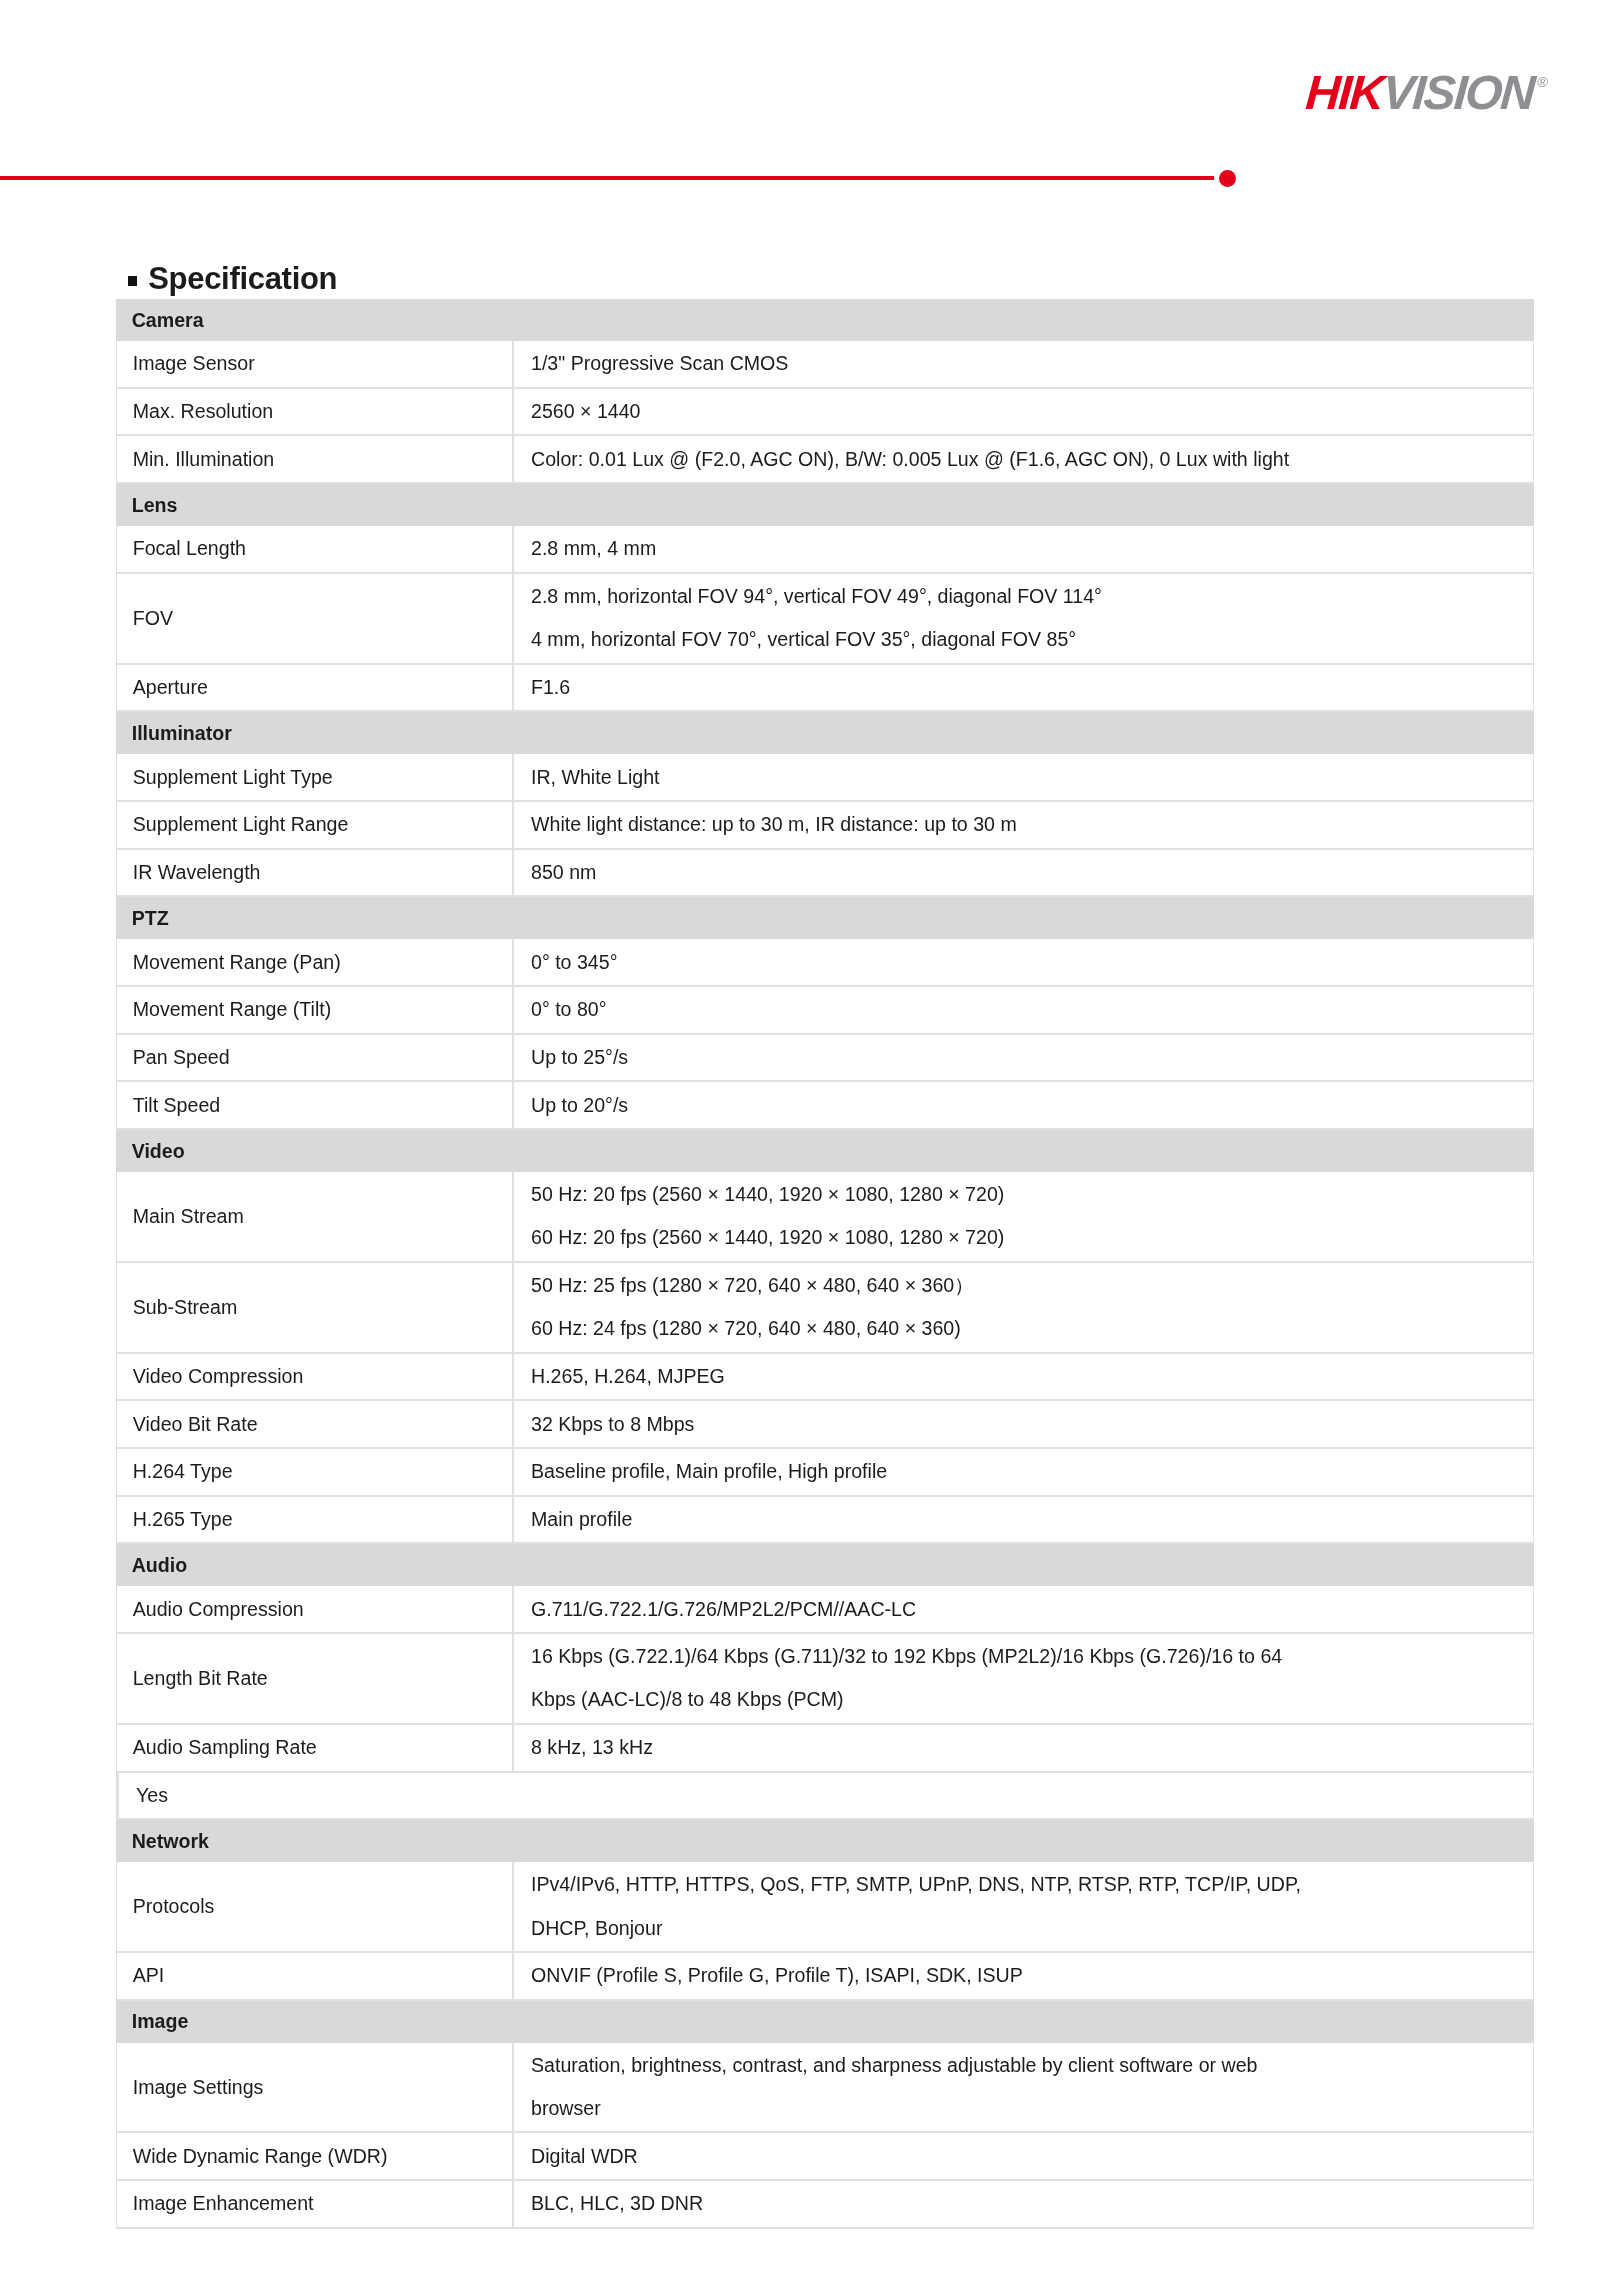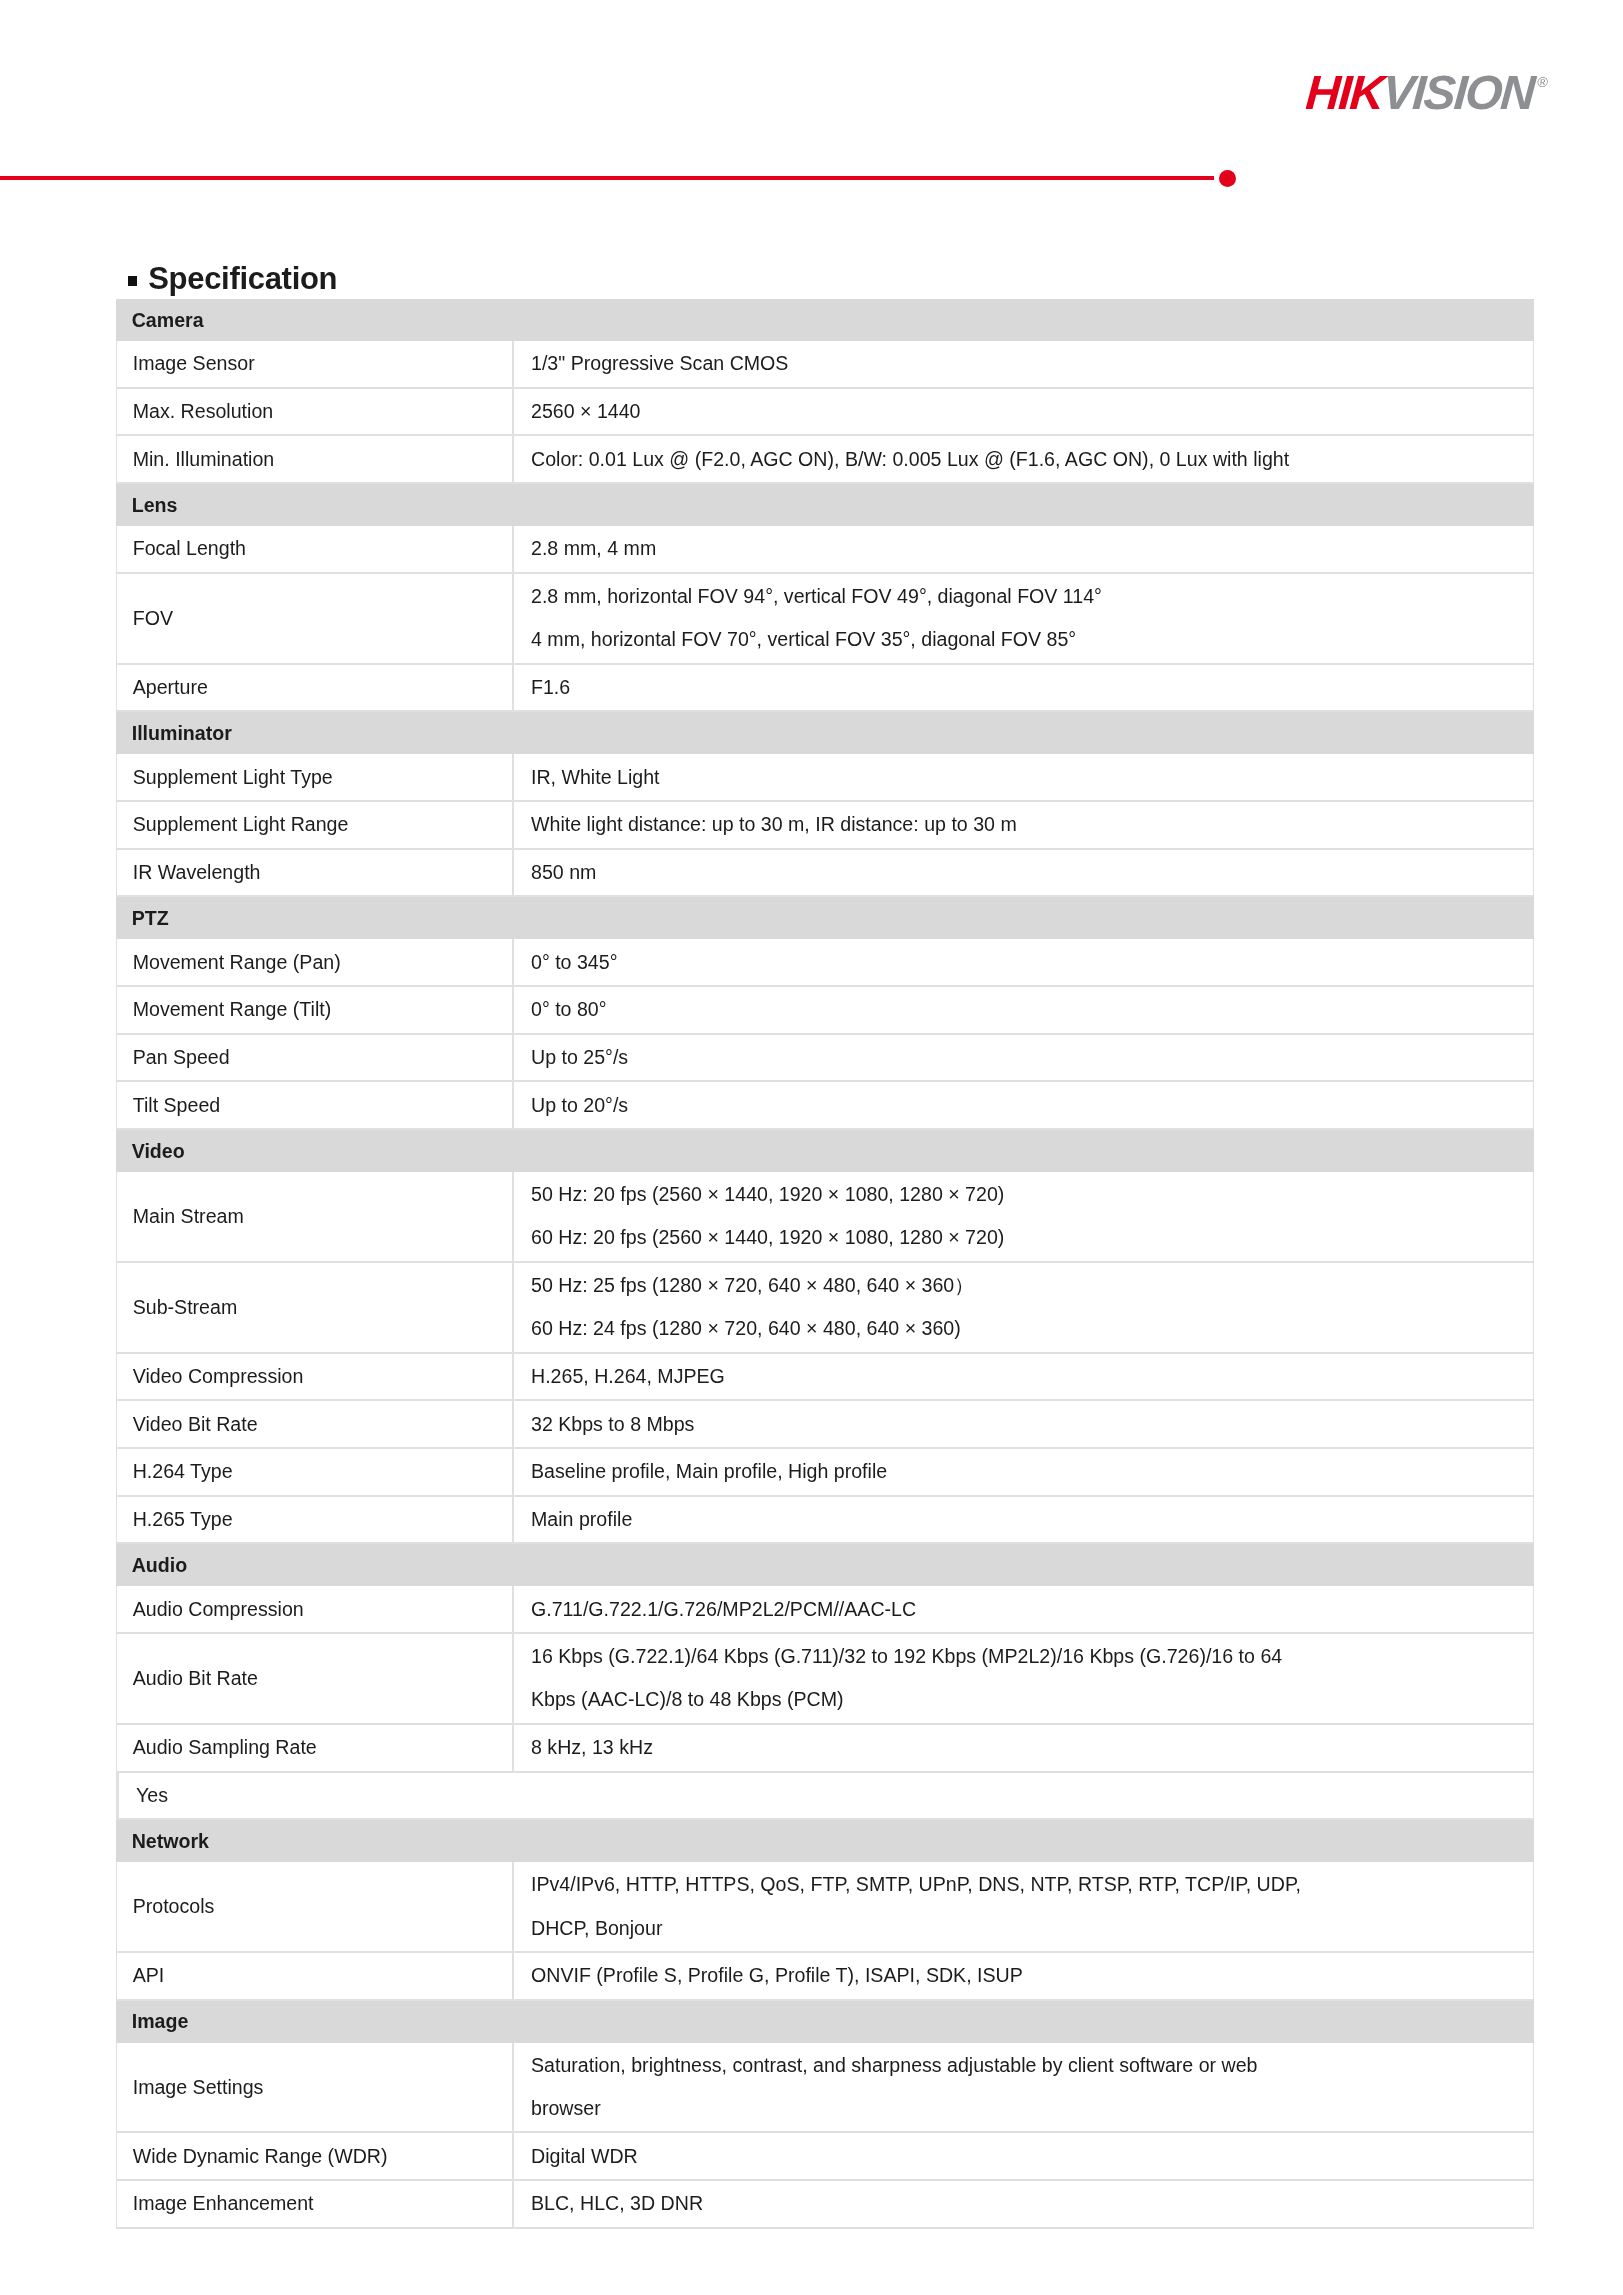--- a/index.html
+++ b/index.html
@@ -265,21 +265,21 @@
 
   <div class="section">
     <div class="section-header">Audio</div>
 
   <div class="row">
     <div class="cell label">Audio Compression</div>
     <div class="cell value">G.711/G.722.1/G.726/MP2L2/PCM//AAC-LC</div>
   </div>
 
   <div class="row">
-    <div class="cell label">Audio Bit Rate</div>
+    <div class="cell label">Length Bit Rate</div>
     <div class="cell value">16 Kbps (G.722.1)/64 Kbps (G.711)/32 to 192 Kbps (MP2L2)/16 Kbps (G.726)/16 to 64
 Kbps (AAC-LC)/8 to 48 Kbps (PCM)</div>
   </div>
 
   <div class="row">
     <div class="cell label">Audio Sampling Rate</div>
     <div class="cell value">8 kHz, 13 kHz</div>
   </div>
 
   <div class="row">

